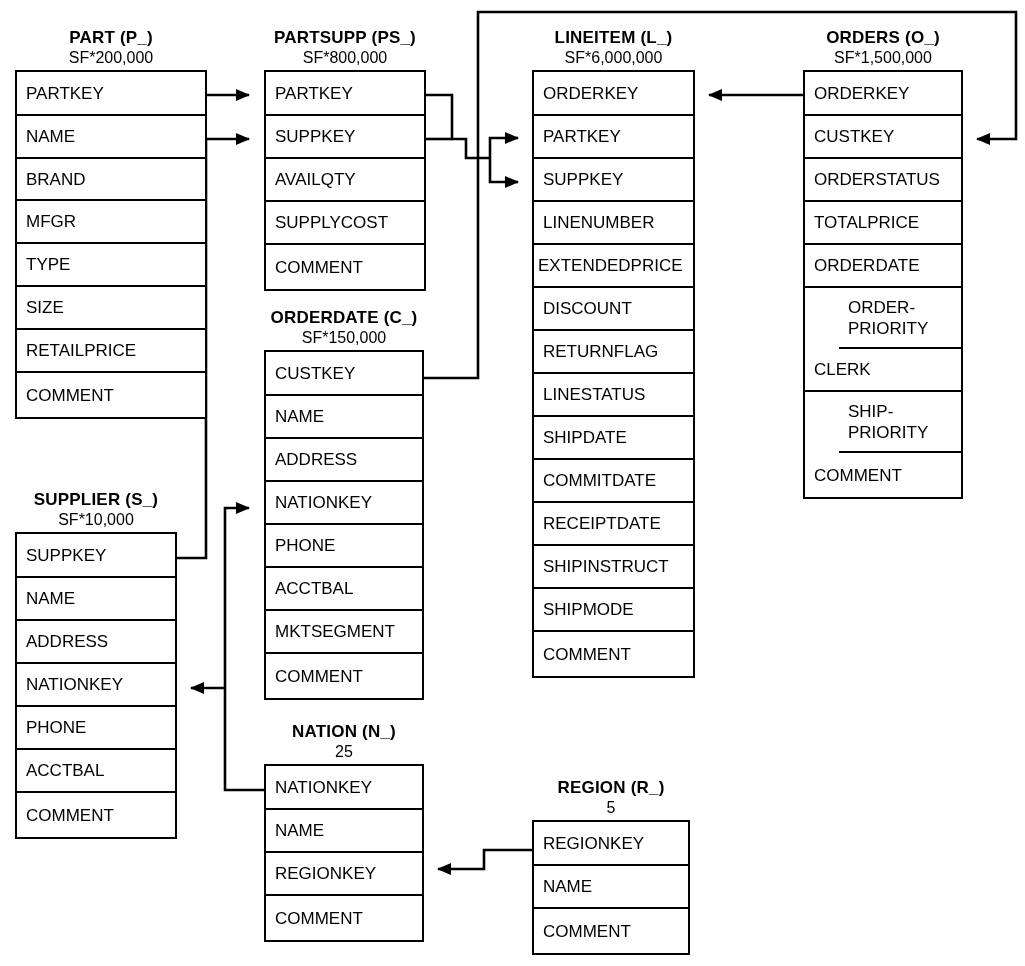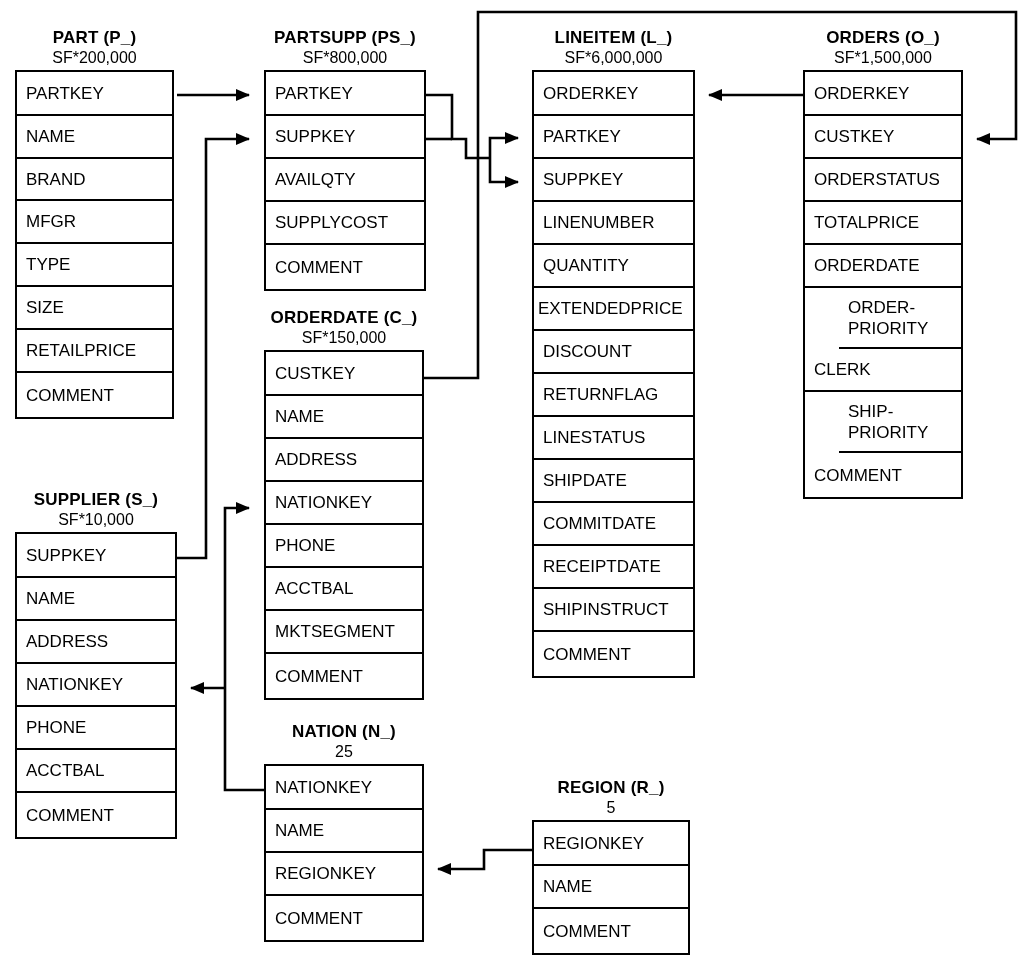--- a/index.html
+++ b/index.html
@@ -66,21 +66,21 @@
   }
   .field:last-child {
     border-bottom: none;
     border-radius: 12px;
   }
   .field.two-line {
     align-items: center;
     margin-left: 34px;
   }
   
-  .e-part      { left: 15px;  top: 28px;  width: 159px; }
+  .e-part      { left: 15px;  top: 28px;  width: 192px; }
   .e-partsupp  { left: 264px; top: 28px;  width: 162px; }
   .e-lineitem  { left: 532px; top: 28px;  width: 163px; }
   .e-orders    { left: 803px; top: 28px;  width: 160px; }
   .e-customer  { left: 264px; top: 308px; width: 160px; }
   .e-supplier  { left: 15px;  top: 490px; width: 162px; }
   .e-nation    { left: 264px; top: 722px; width: 160px; }
   .e-region    { left: 532px; top: 778px; width: 158px; }
 </style>
 </head>
 <body>
@@ -143,29 +143,29 @@
   </div>
 
   <div class="entity e-lineitem">
     <div class="entity-title">LINEITEM (L_)</div>
     <div class="entity-card">SF*6,000,000</div>
     <div class="entity-box">
       <div class="field" style="height:44px">ORDERKEY</div>
       <div class="field" style="height:43px">PARTKEY</div>
       <div class="field" style="height:43px">SUPPKEY</div>
       <div class="field" style="height:43px">LINENUMBER</div>
-      <div class="field" style="height:43px">QUANTITY</div>
       <div class="field" style="height:43px;padding-left:4px">EXTENDEDPRICE</div>
       <div class="field" style="height:43px">DISCOUNT</div>
       <div class="field" style="height:43px">RETURNFLAG</div>
       <div class="field" style="height:43px">LINESTATUS</div>
       <div class="field" style="height:43px">SHIPDATE</div>
       <div class="field" style="height:43px">COMMITDATE</div>
       <div class="field" style="height:43px">RECEIPTDATE</div>
       <div class="field" style="height:43px">SHIPINSTRUCT</div>
+      <div class="field" style="height:43px">SHIPMODE</div>
       <div class="field" style="height:44px">COMMENT</div>
     </div>
   </div>
 
   <div class="entity e-orders">
     <div class="entity-title">ORDERS (O_)</div>
     <div class="entity-card">SF*1,500,000</div>
     <div class="entity-box">
       <div class="field" style="height:44px">ORDERKEY</div>
       <div class="field" style="height:43px">CUSTKEY</div>

